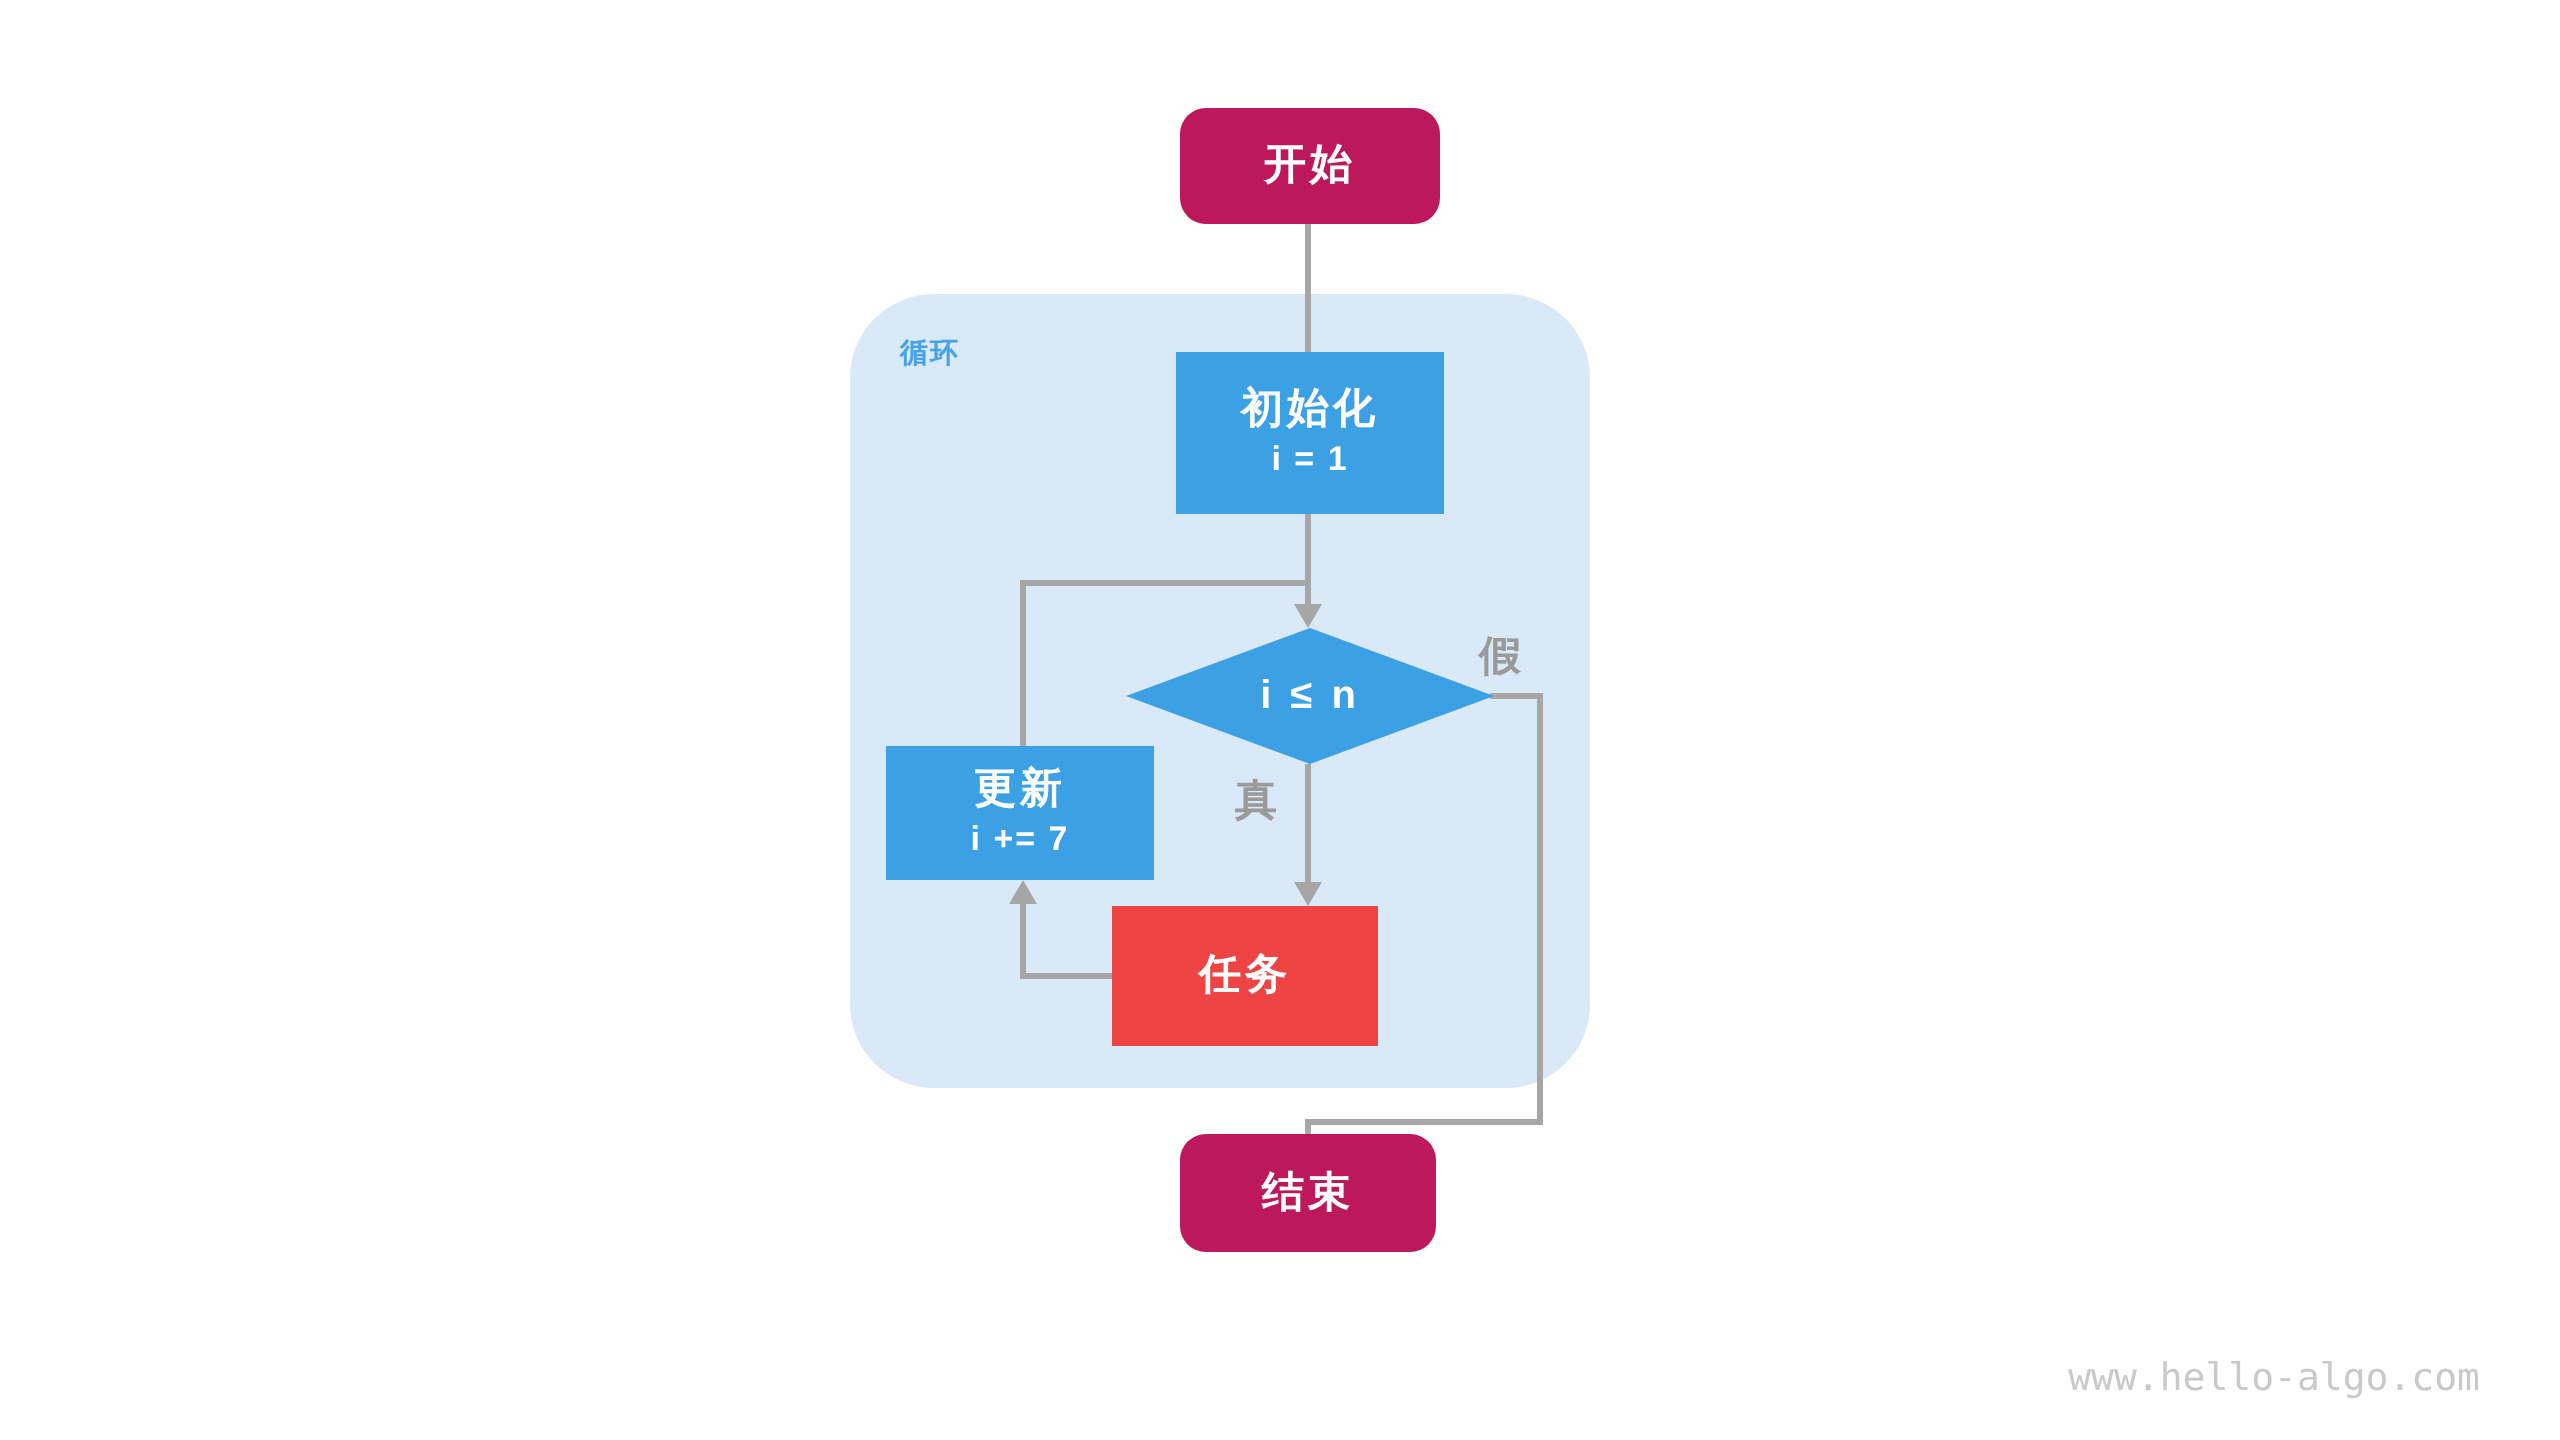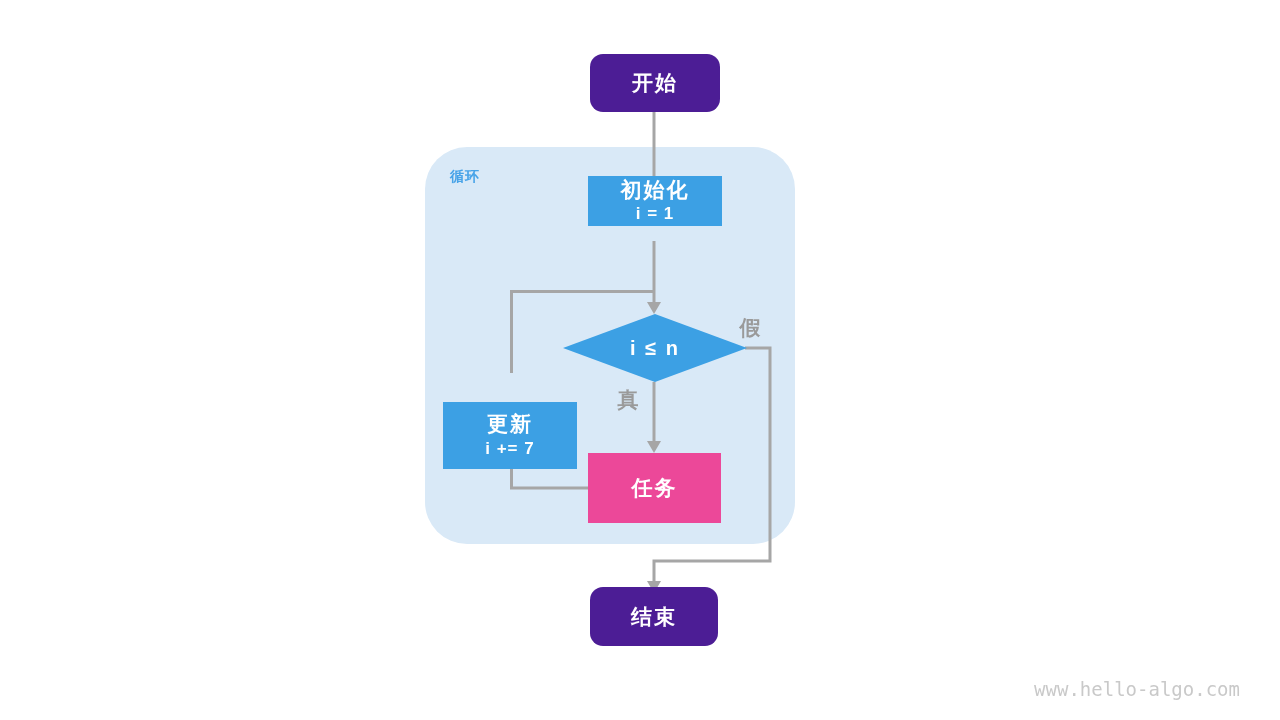--- a/index.html
+++ b/index.html
@@ -68,30 +68,30 @@
     line-height: 1.3;
   }
   .node .code-label {
     font-family: Liberation Sans, sans-serif;
     font-size: 17px;
     font-weight: bold;
     line-height: 1.35;
     letter-spacing: 1px;
   }
   .terminal {
-    background: #4c1d95;
+    background: #be185d;
     border-radius: 13px;
     justify-content: center;
   }
   .node-start { left: 590px; top: 54px;  width: 130px; height: 58px; }
-  .node-end   { left: 590px; top: 587px; width: 128px; height: 59px; }
+  .node-end   { left: 590px; top: 567px; width: 128px; height: 59px; }
   .process-blue { background: #3CA0E4; }
-  .node-init   { left: 588px; top: 176px; width: 134px; height: 50px; }
-  .node-update { left: 443px; top: 373px; width: 134px; height: 67px; margin-top: 29px; }
-  .node-task   { left: 588px; top: 453px; width: 133px; height: 70px; background: #ec4899; }
+  .node-init   { left: 588px; top: 176px; width: 134px; height: 81px; }
+  .node-update { left: 443px; top: 373px; width: 134px; height: 67px; }
+  .node-task   { left: 556px; top: 453px; width: 133px; height: 70px; background: #ef4444; }
   .diamond-text {
     position: absolute;
     left: 563px;
     top: 314px;
     width: 184px;
     height: 68px;
     display: flex;
     align-items: center;
     justify-content: center;
     color: #ffffff;

